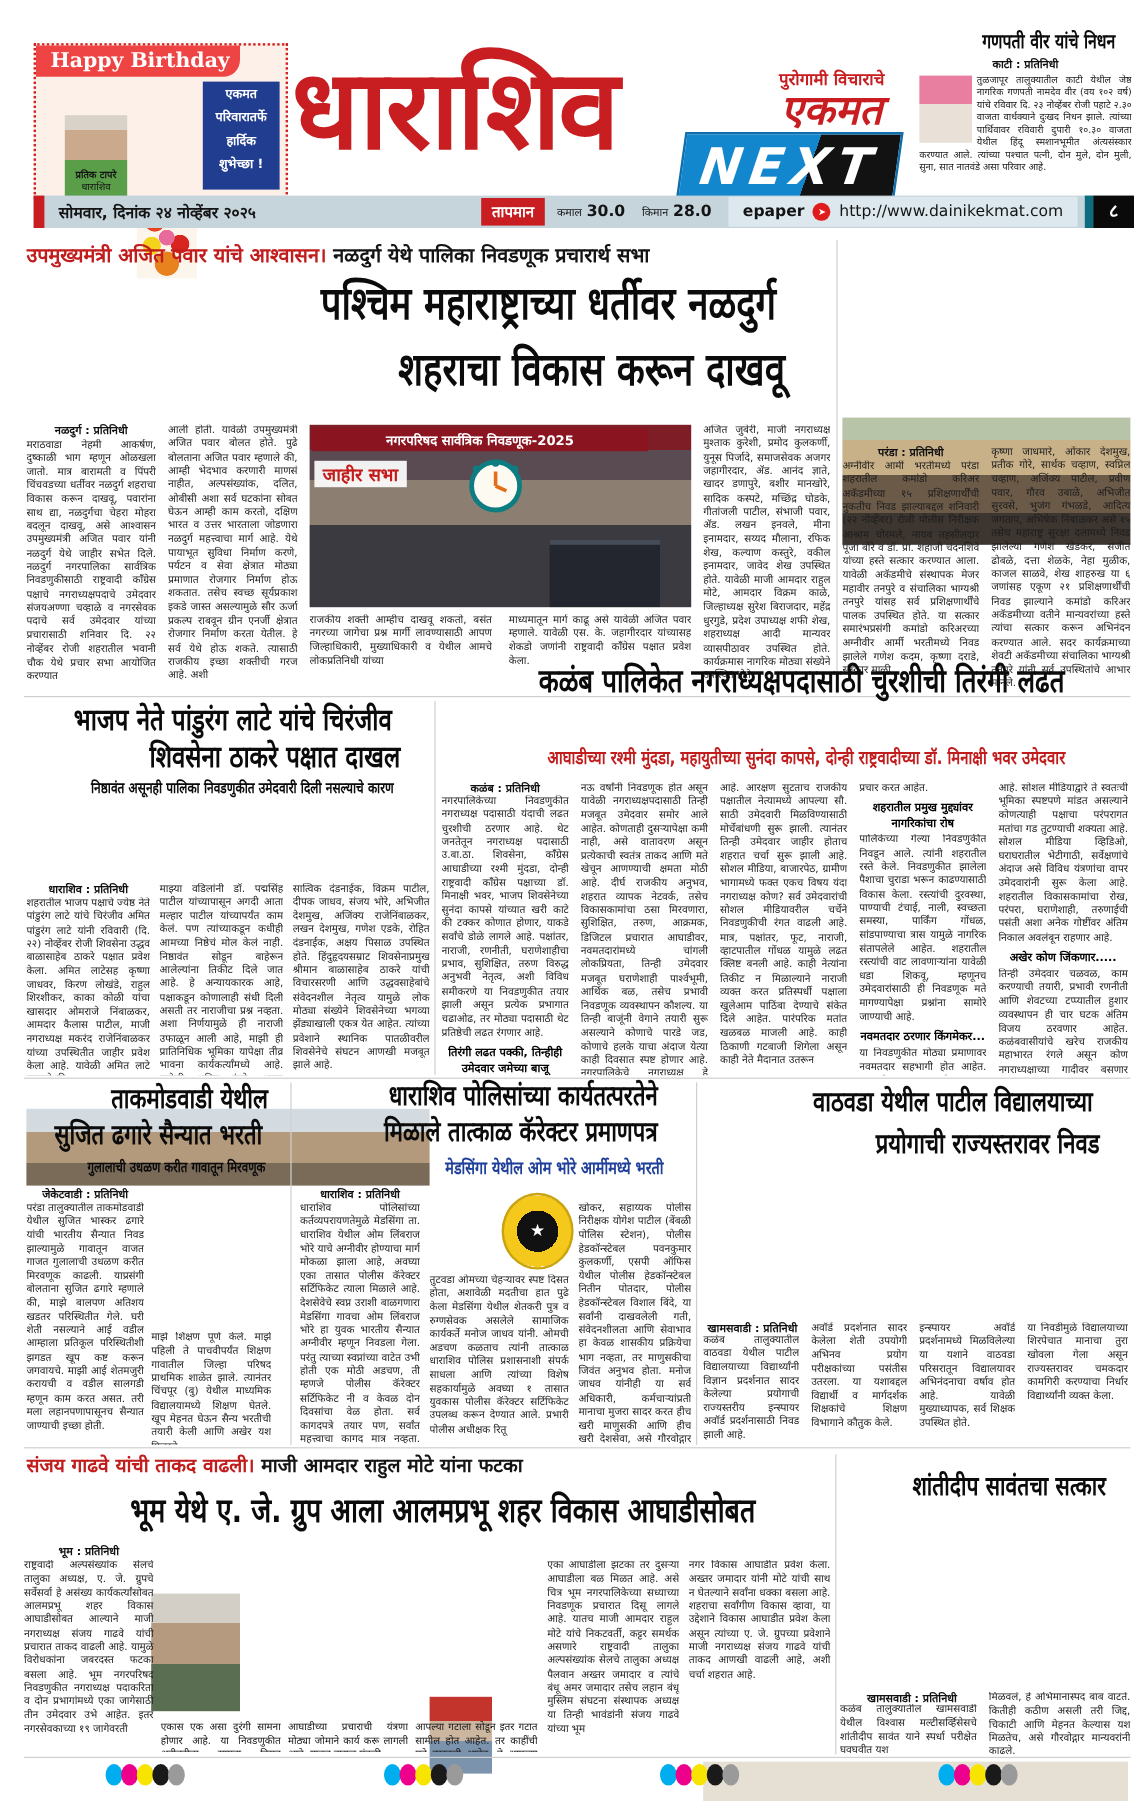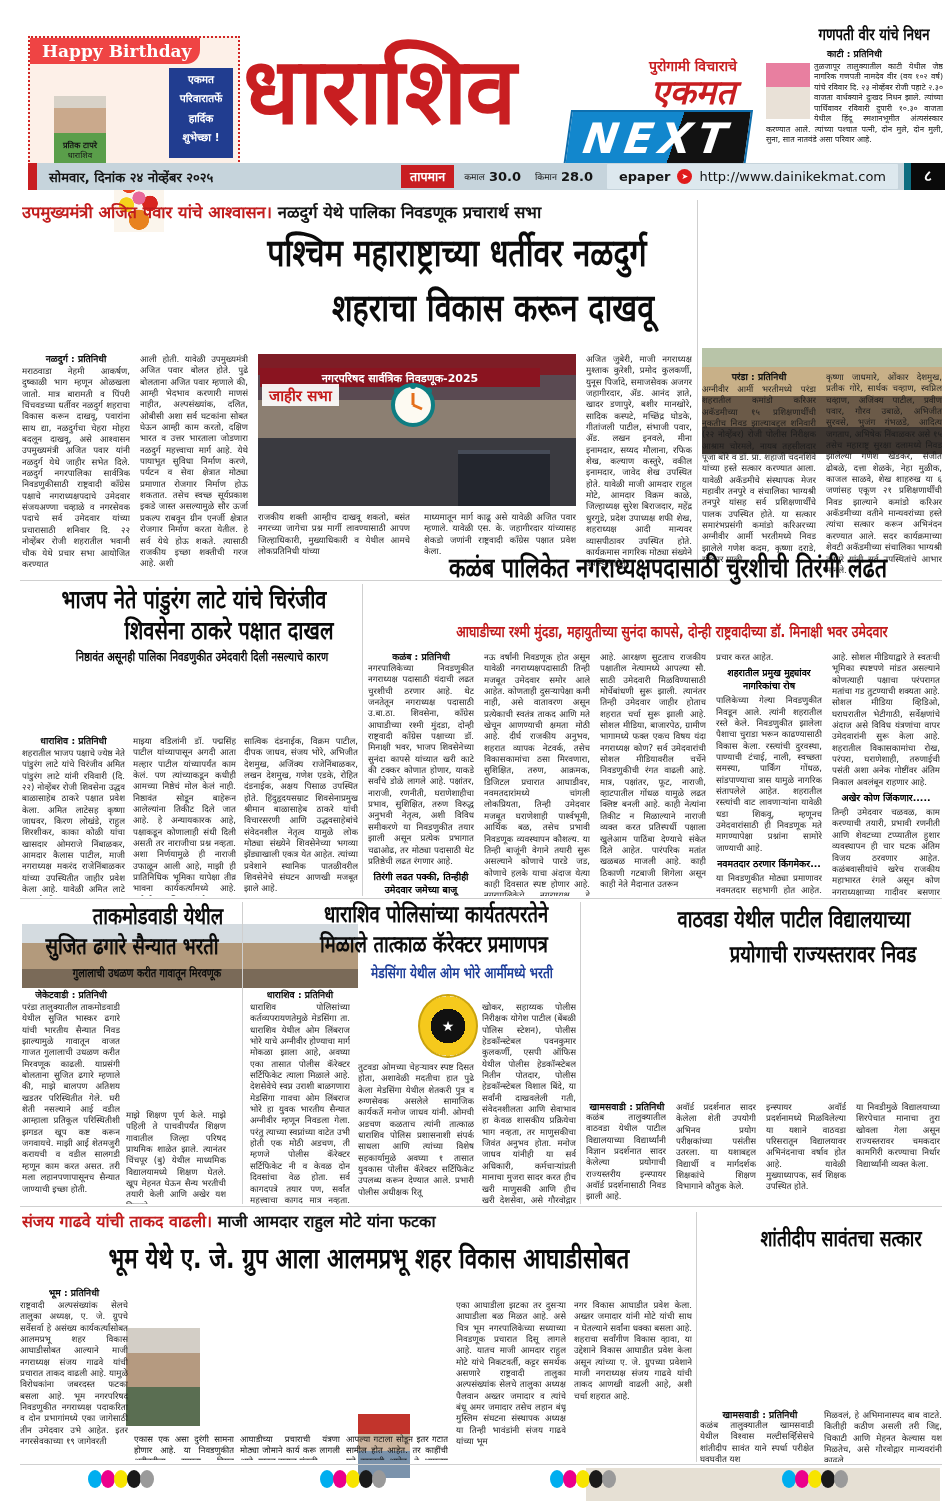--- a/index.html
+++ b/index.html
@@ -47,21 +47,21 @@
   .ph-obit{background:linear-gradient(180deg,#e87fa0 0 42%,#e9e1d7 42%);}
   .ph-boy{background:linear-gradient(180deg,#d8d2c8 0 18%,#caa98c 18% 55%,#5a9e4a 55%);}
   .ph-bouquet{background:
      radial-gradient(circle at 30% 30%,#e8431f 0 14%,transparent 15%),
      radial-gradient(circle at 65% 25%,#f5a81c 0 14%,transparent 15%),
      radial-gradient(circle at 50% 50%,#e86a9a 0 15%,transparent 16%),
      radial-gradient(circle at 25% 60%,#f5d21c 0 13%,transparent 14%),
      radial-gradient(circle at 72% 58%,#d8251f 0 14%,transparent 15%),
      radial-gradient(circle at 50% 82%,#e8821f 0 16%,transparent 17%),#fbf5ec;}
   .banner{position:absolute;left:2px;right:36px;top:3px;background:#8a1420;color:#fff;
-          font-weight:bold;font-size:11px;text-align:center;padding:2px 0;margin-top:11px;}
+          font-weight:bold;font-size:11px;text-align:center;padding:2px 0;}
   .sign{position:absolute;left:4px;top:30px;background:rgba(255,255,255,.92);color:#c41a1a;
         font-weight:bold;font-size:15px;padding:1px 7px;}
   .podium{position:absolute;right:26px;bottom:0;width:92px;height:52px;background:#23262e;border-top:4px solid #454b57;}
   .logo-circ{border-radius:50%;background:radial-gradient(circle,#111 0 42%,#f5c91c 42% 72%,#fdf6e0 72%);
              border:2px solid #caa30e;color:#fff;text-align:center;}
   .dotgroup span{display:inline-block;width:14px;height:18px;border-radius:50%;margin-right:-1px;}
   .capstrip{font-size:8.4px;line-height:1.3;text-align:justify;overflow:hidden;}
 </style>
 </head>
 <body>

